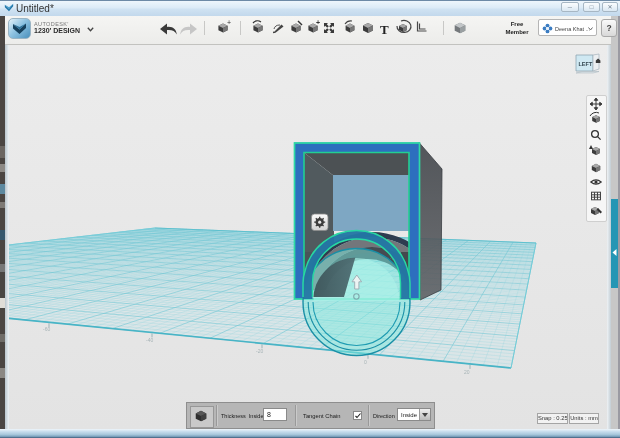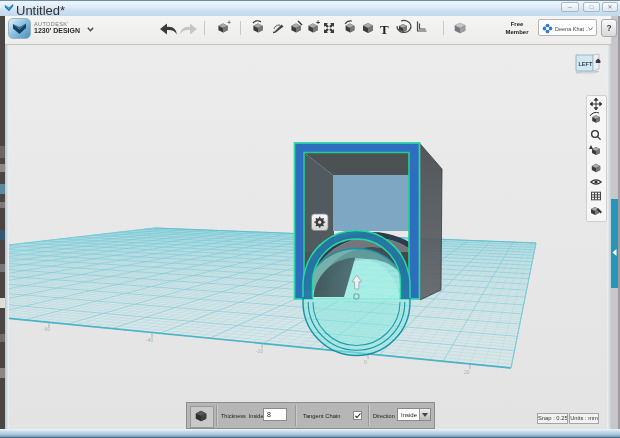--- a/index.html
+++ b/index.html
@@ -1,20 +1,20 @@
 <!DOCTYPE html>
 <html><head><meta charset="utf-8">
 <style>
   html,body{margin:0;padding:0;width:620px;height:438px;overflow:hidden;
     font-family:"Liberation Sans",sans-serif;background:#e9e9e9;position:relative;}
   .abs{position:absolute;}
   #titlebar{left:0;top:0;width:620px;height:16px;
     background:linear-gradient(#eef6fc 0%,#dcebf7 45%,#cfe2f2 55%,#c2d8ec 100%);
     border-top:1px solid #6d8aa6;box-sizing:border-box;}
-  #titletext{left:16px;top:2.5px;font-size:13px;color:#333;}
+  #titletext{left:16px;top:2.5px;font-size:10px;color:#333;}
   #toolbar{left:5px;top:16px;width:613px;height:29px;
     background:linear-gradient(#f5f5f3,#ececea);border-bottom:1px solid #c2c2bf;box-sizing:border-box;}
   #vp{left:0;top:0;width:620px;height:438px;}
   .winbtn{top:2px;height:10px;width:19px;border:1px solid #a7b7c4;border-radius:2px;
     background:linear-gradient(rgba(255,255,255,.8),rgba(222,234,243,.8));box-sizing:border-box;color:#6e7e8c;
     font-size:6px;line-height:8px;text-align:center;}
   #blogo{left:8px;top:18px;width:23px;height:21px;border-radius:5px;
     background:linear-gradient(135deg,#e4f2fa 0%,#8fc3e2 45%,#4a90bc 100%);
     border:1px solid #9ab4c4;box-sizing:border-box;}
   #freemember{left:497px;top:21px;width:40px;font-size:6px;font-weight:bold;color:#222;

